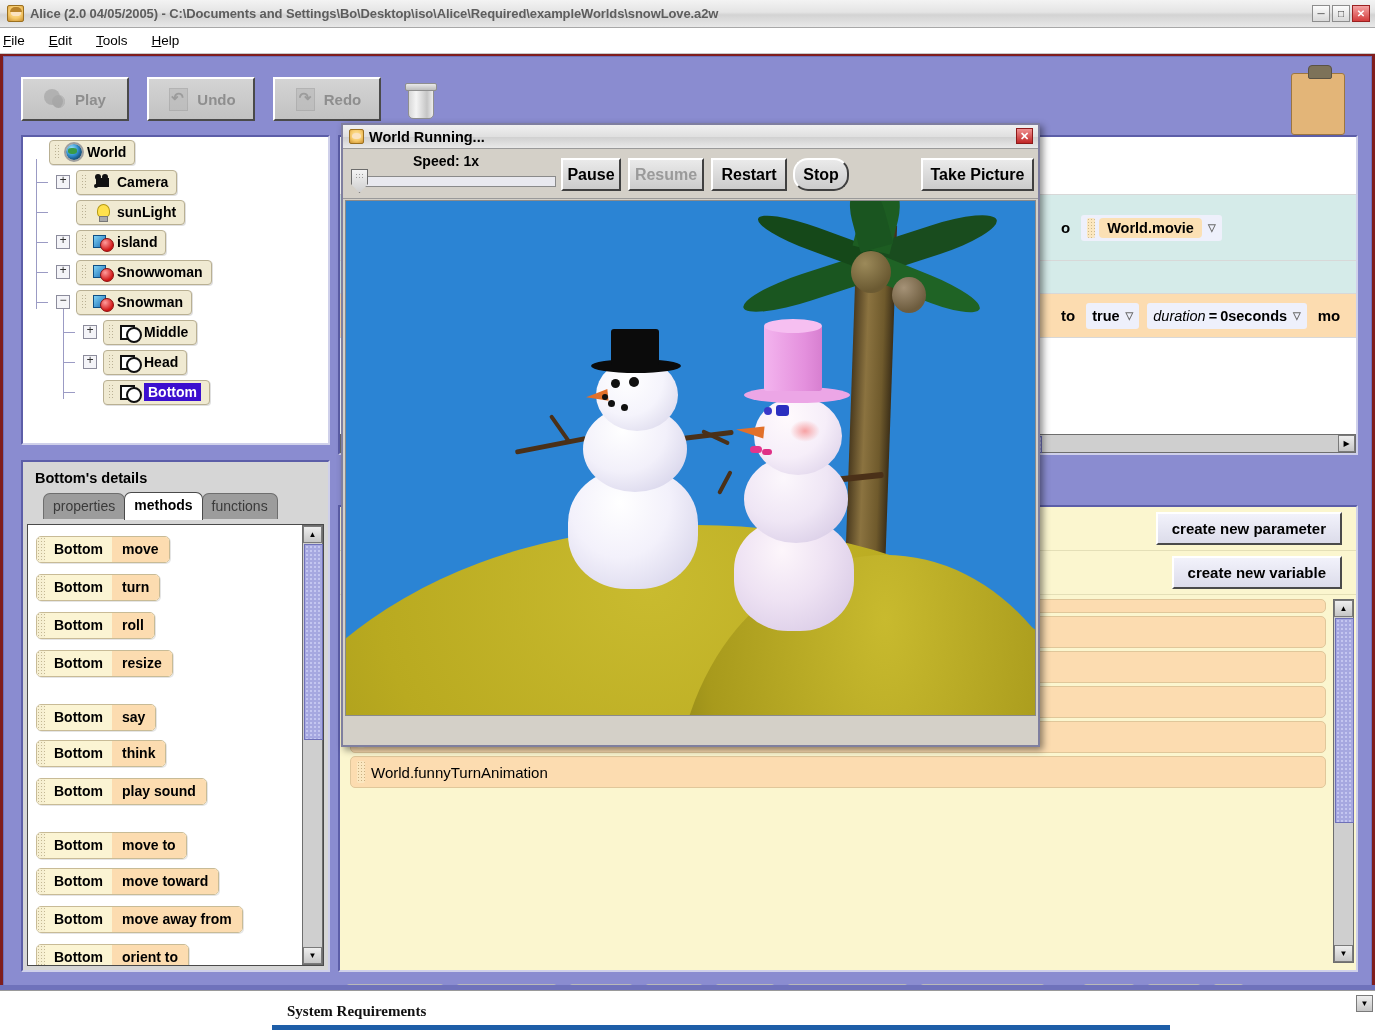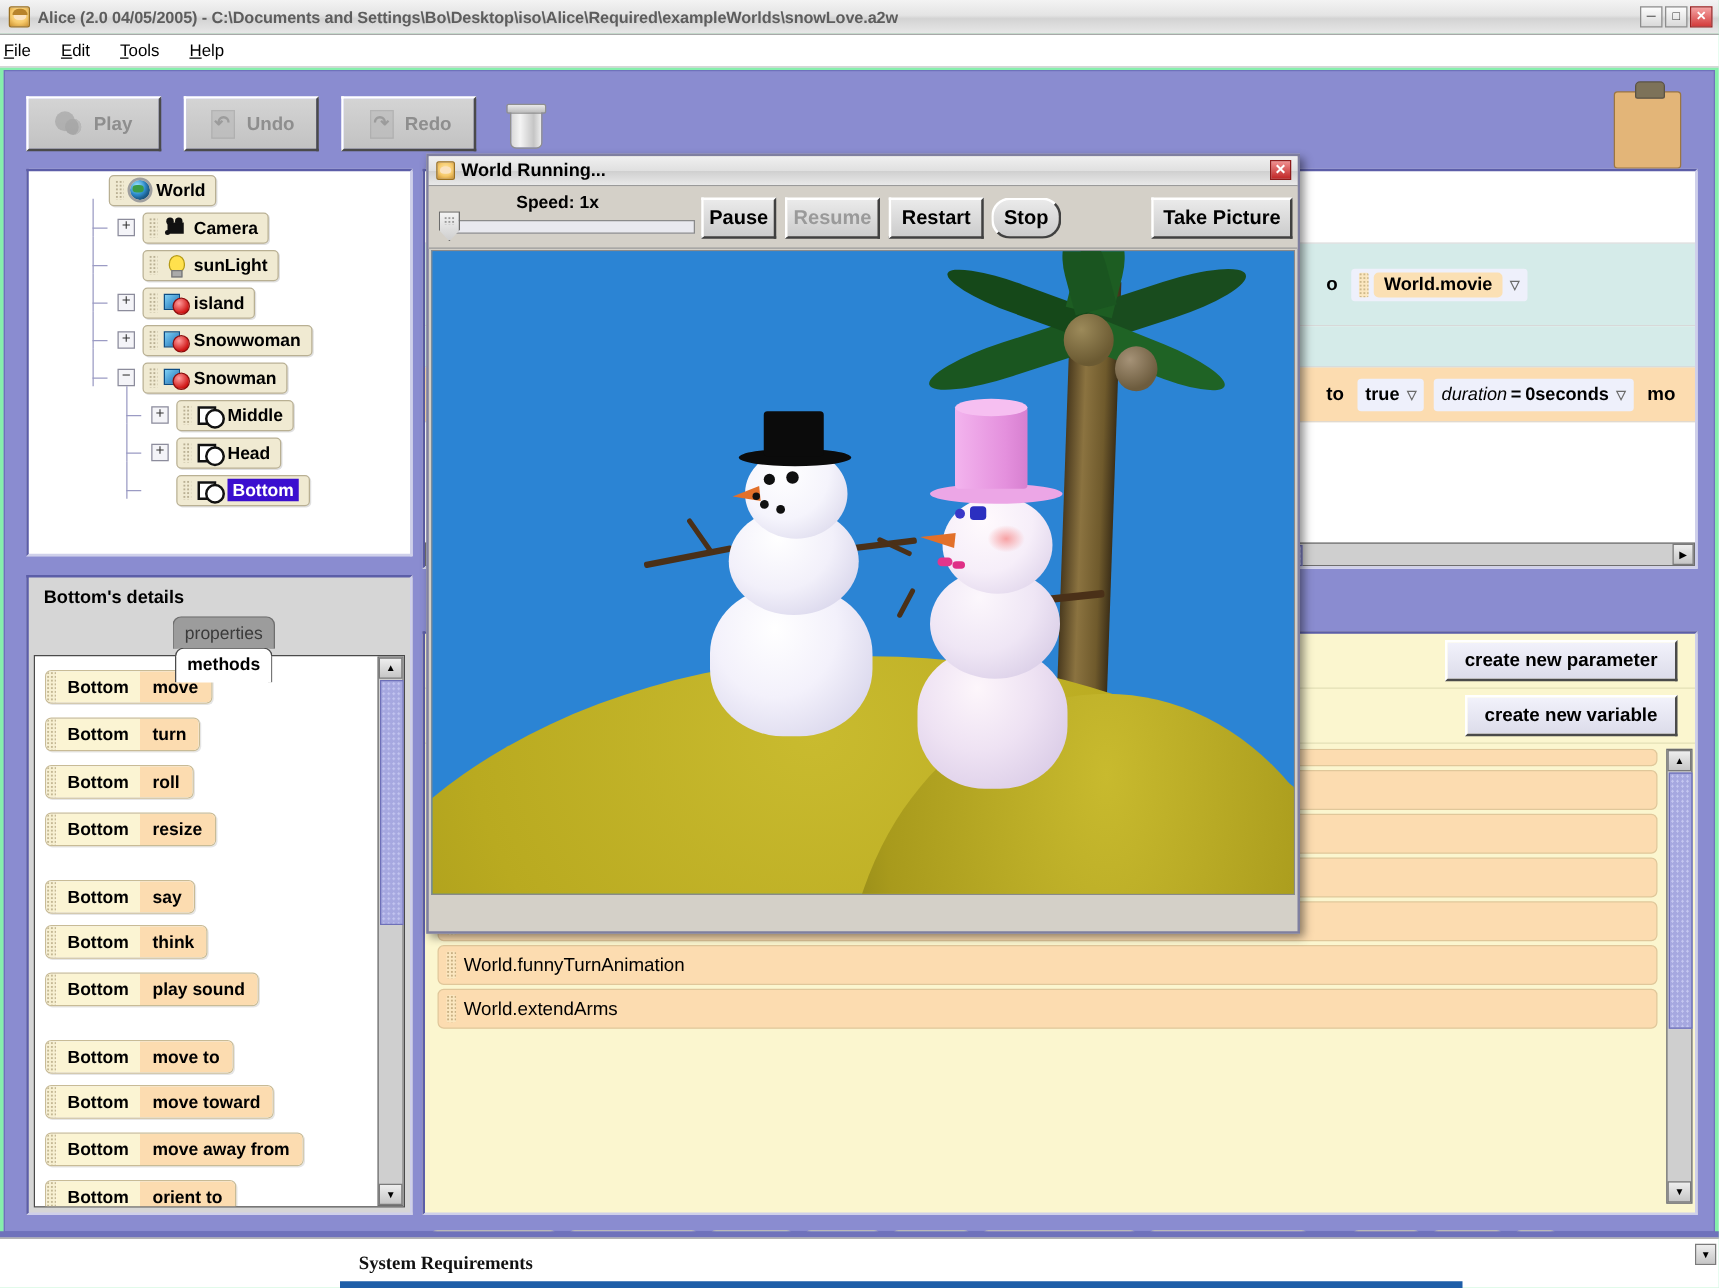--- a/index.html
+++ b/index.html
@@ -9,21 +9,21 @@
     overflow: hidden;
     font-family: "Liberation Sans", sans-serif;
     background: #ffffff;
   }
 
   
   #app-window {
     position: absolute;
     left: 0; top: 0;
     width: 1375px; height: 1030px;
-    background: #86efac;
+    background: #7f1d1d;
   }
   .titlebar {
     position: absolute; left: 0; top: 0;
     width: 1375px; height: 28px;
     background: linear-gradient(to bottom, #f3f3f3 0%, #e4e4e4 45%, #d3d3d3 55%, #e8e8e8 100%);
     border-bottom: 1px solid #a8a8a8;
     display: flex; align-items: center;
   }
   .title-ico {
     width: 17px; height: 17px; margin-left: 7px; margin-right: 6px;
@@ -129,21 +129,21 @@
     background:#7d7259; border:1px solid #5a5244; border-radius: 4px 4px 2px 2px;
   }
 
   
   .obj-tree {
     position: absolute; left: 17px; top: 78px;
     width: 309px; height: 310px;
     background: #ffffff; border: 2px solid; border-color:#5c5ea8 #cfd0ea #cfd0ea #5c5ea8;
     overflow: hidden;
   }
-  .tree-row { display: flex; align-items: center; height: 30px; position: relative; margin-left: 38px; }
+  .tree-row { display: flex; align-items: center; height: 30px; position: relative; }
   .expander {
     width: 14px; height: 14px; border: 1px solid #8c8c9c; background: #f4f4f8;
     font-size: 12px; line-height: 11px; text-align: center; color:#333;
     flex: 0 0 auto; font-family: "Liberation Mono", monospace;
   }
   .exp-slot { width: 14px; height: 14px; flex: 0 0 auto; }
   .tile {
     display: inline-flex; align-items: center; gap: 5px;
     background: #f0ead2; border: 1px solid #b9b093;
     border-radius: 4px; padding: 2px 8px 2px 4px; height: 25px;
@@ -210,21 +210,21 @@
   
   .details {
     position:absolute; left: 17px; top: 403px;
     width: 309px; height: 512px;
     background:#d6d6d6;
     border: 2px solid; border-color:#5c5ea8 #cfd0ea #cfd0ea #5c5ea8;
   }
   .details-title {
     padding: 8px 0 6px 12px; font-size:14.5px; font-weight:bold; color:#000;
   }
-  .tabs { display:flex; align-items:center; padding-left:6px; height: 27px; flex-direction: column; }
+  .tabs { display:flex; align-items:flex-start; padding-left:20px; height: 27px; }
   .tab {
     font-size: 14px; color:#3a3a3a; padding: 4px 9px 5px 9px;
     background:#9c9c9c; border:1px solid #6e6e6e; border-bottom:none;
     border-radius: 7px 7px 0 0; margin-right:-1px; position:relative; top:1px;
   }
   .tab.active {
     background:#ffffff; color:#000; font-weight:bold; z-index:3;
     padding-bottom:7px; top:0px; border-color:#4a4a4a;
   }
   .meth-area {
@@ -779,24 +779,20 @@
               <span class="code-lbl">World.heyBaby</span>
             </div>
             <div class="code-row">
               <span class="grip3"></span>
               <span class="code-lbl">World.shelsCoy</span>
             </div>
             <div class="code-row">
               <span class="grip3"></span>
               <span class="code-lbl">World.funnyTurnAnimation</span>
             </div>
-            <div class="code-row">
-              <span class="grip3"></span>
-              <span class="code-lbl">World.extendArms</span>
-            </div>
           </div>
       </div>
       <div class="vsb" style="right:2px; top:92px; width:21px; height:364px;">
         <div class="sb-arrow" style="position:absolute;left:0;top:0;">▲</div>
         <div class="sb-thumb" style="top:18px; height:205px;"></div>
         <div class="sb-arrow" style="position:absolute;left:0;bottom:0;">▼</div>
       </div>
     </div>
 
     <div class="ctrlbar" id="ctrl-bar">

